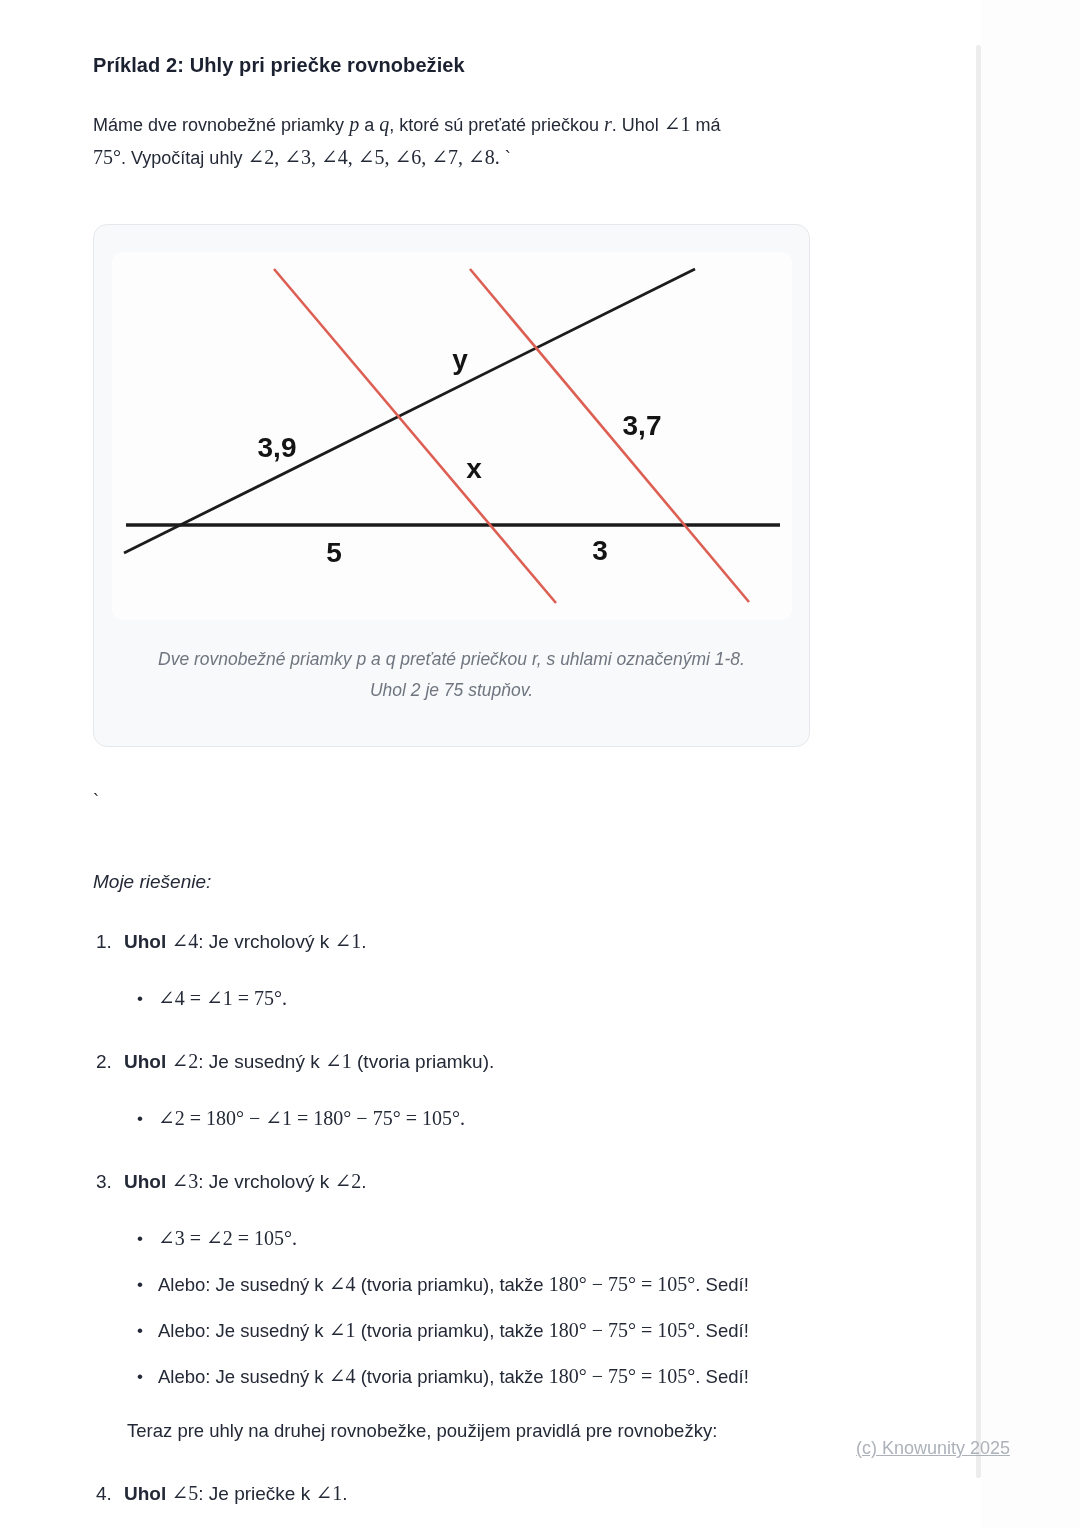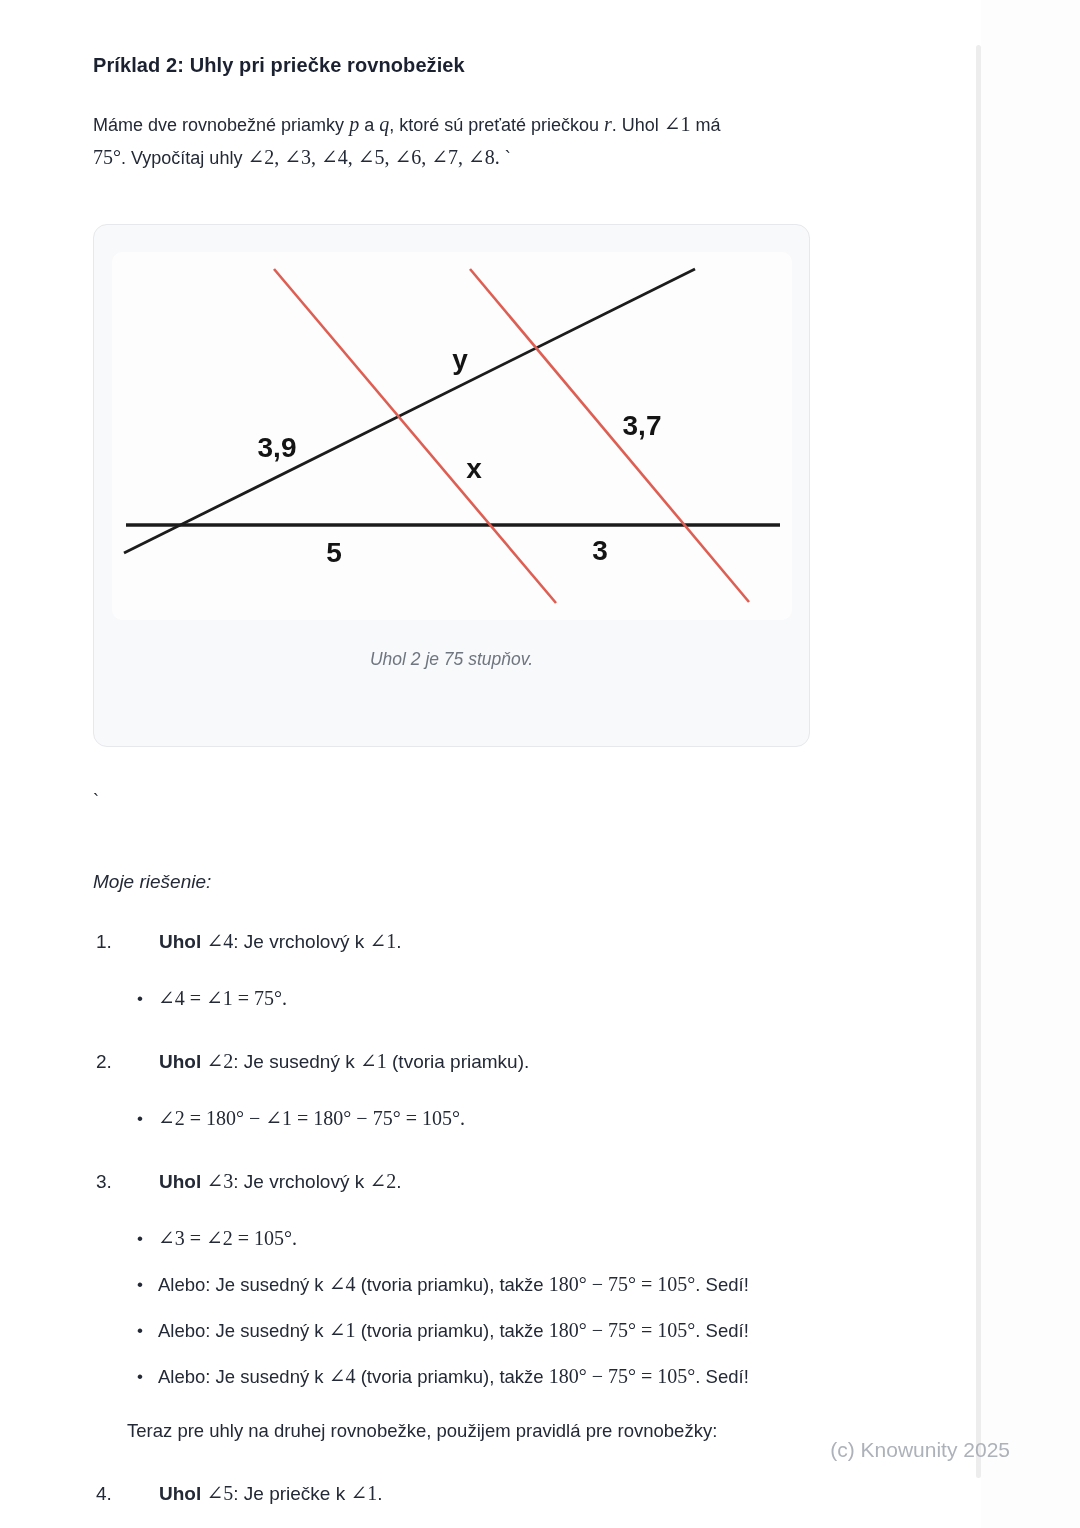--- a/index.html
+++ b/index.html
@@ -37,21 +37,21 @@
   }
   h1.page-title{
     margin:0;font-size:20px;line-height:26px;font-weight:700;color:var(--title);
     letter-spacing:.1px;
   }
   .intro{
     margin:30px 0 12px 0;font-size:18px;line-height:32px;
   }
   
   .seg-n{}
-  .seg-b{font-weight:700;margin-left:35px;}
+  .seg-b{font-weight:700;}
   .seg-i{}
   .seg-m{font-family:"Liberation Serif","DejaVu Serif","DejaVu Sans",serif;font-size:20px;}
   .seg-mi{font-family:"Liberation Serif","DejaVu Serif","DejaVu Sans",serif;font-style:italic;font-size:20px;}
 
   figure.card{
     margin:50px 0 0 0;box-sizing:border-box;
     width:717px;height:523px;
     background:var(--card-bg);
     border:1px solid var(--card-border);
     border-radius:14px;
@@ -92,21 +92,21 @@
     font-size:18.5px;line-height:27px;
   }
   .bullet + .bullet{margin-top:19px;}
   .dot{width:21px;font-size:17px;}
   .b-text{flex:1;}
   .note{
     margin-top:27px;padding-left:34px;font-size:18.5px;line-height:27px;
   }
   .watermark{
     position:absolute;top:1438px;right:70px;
-    font-size:21px;color:var(--watermark);
+    font-size:18px;color:var(--watermark);text-decoration:underline;
   }
 </style>
 </head>
 <body>
 
 <div class="page">
 
   <div class="right-band"></div>
   <div class="scroll-track"></div>
 
@@ -125,20 +125,21 @@
           <line class="ln-red" x1="358" y1="17" x2="637" y2="350" stroke-width="2.6"></line>
           <text x="348" y="117" text-anchor="middle">y</text>
           <text x="165" y="205" text-anchor="middle">3,9</text>
           <text x="530" y="183" text-anchor="middle">3,7</text>
           <text x="362" y="226" text-anchor="middle">x</text>
           <text x="222" y="310" text-anchor="middle">5</text>
           <text x="488" y="308" text-anchor="middle">3</text>
         </svg>
       </div>
       <figcaption>
+        <div>Dve rovnobežné priamky p a q preťaté priečkou r, s uhlami označenými 1-8.</div>
         <div>Uhol 2 je 75 stupňov.</div>
       </figcaption>
     </figure>
 
     <div class="stray-tick">`</div>
 
     <p class="sol-head">Moje riešenie:</p>
 
     <div class="list">
 

